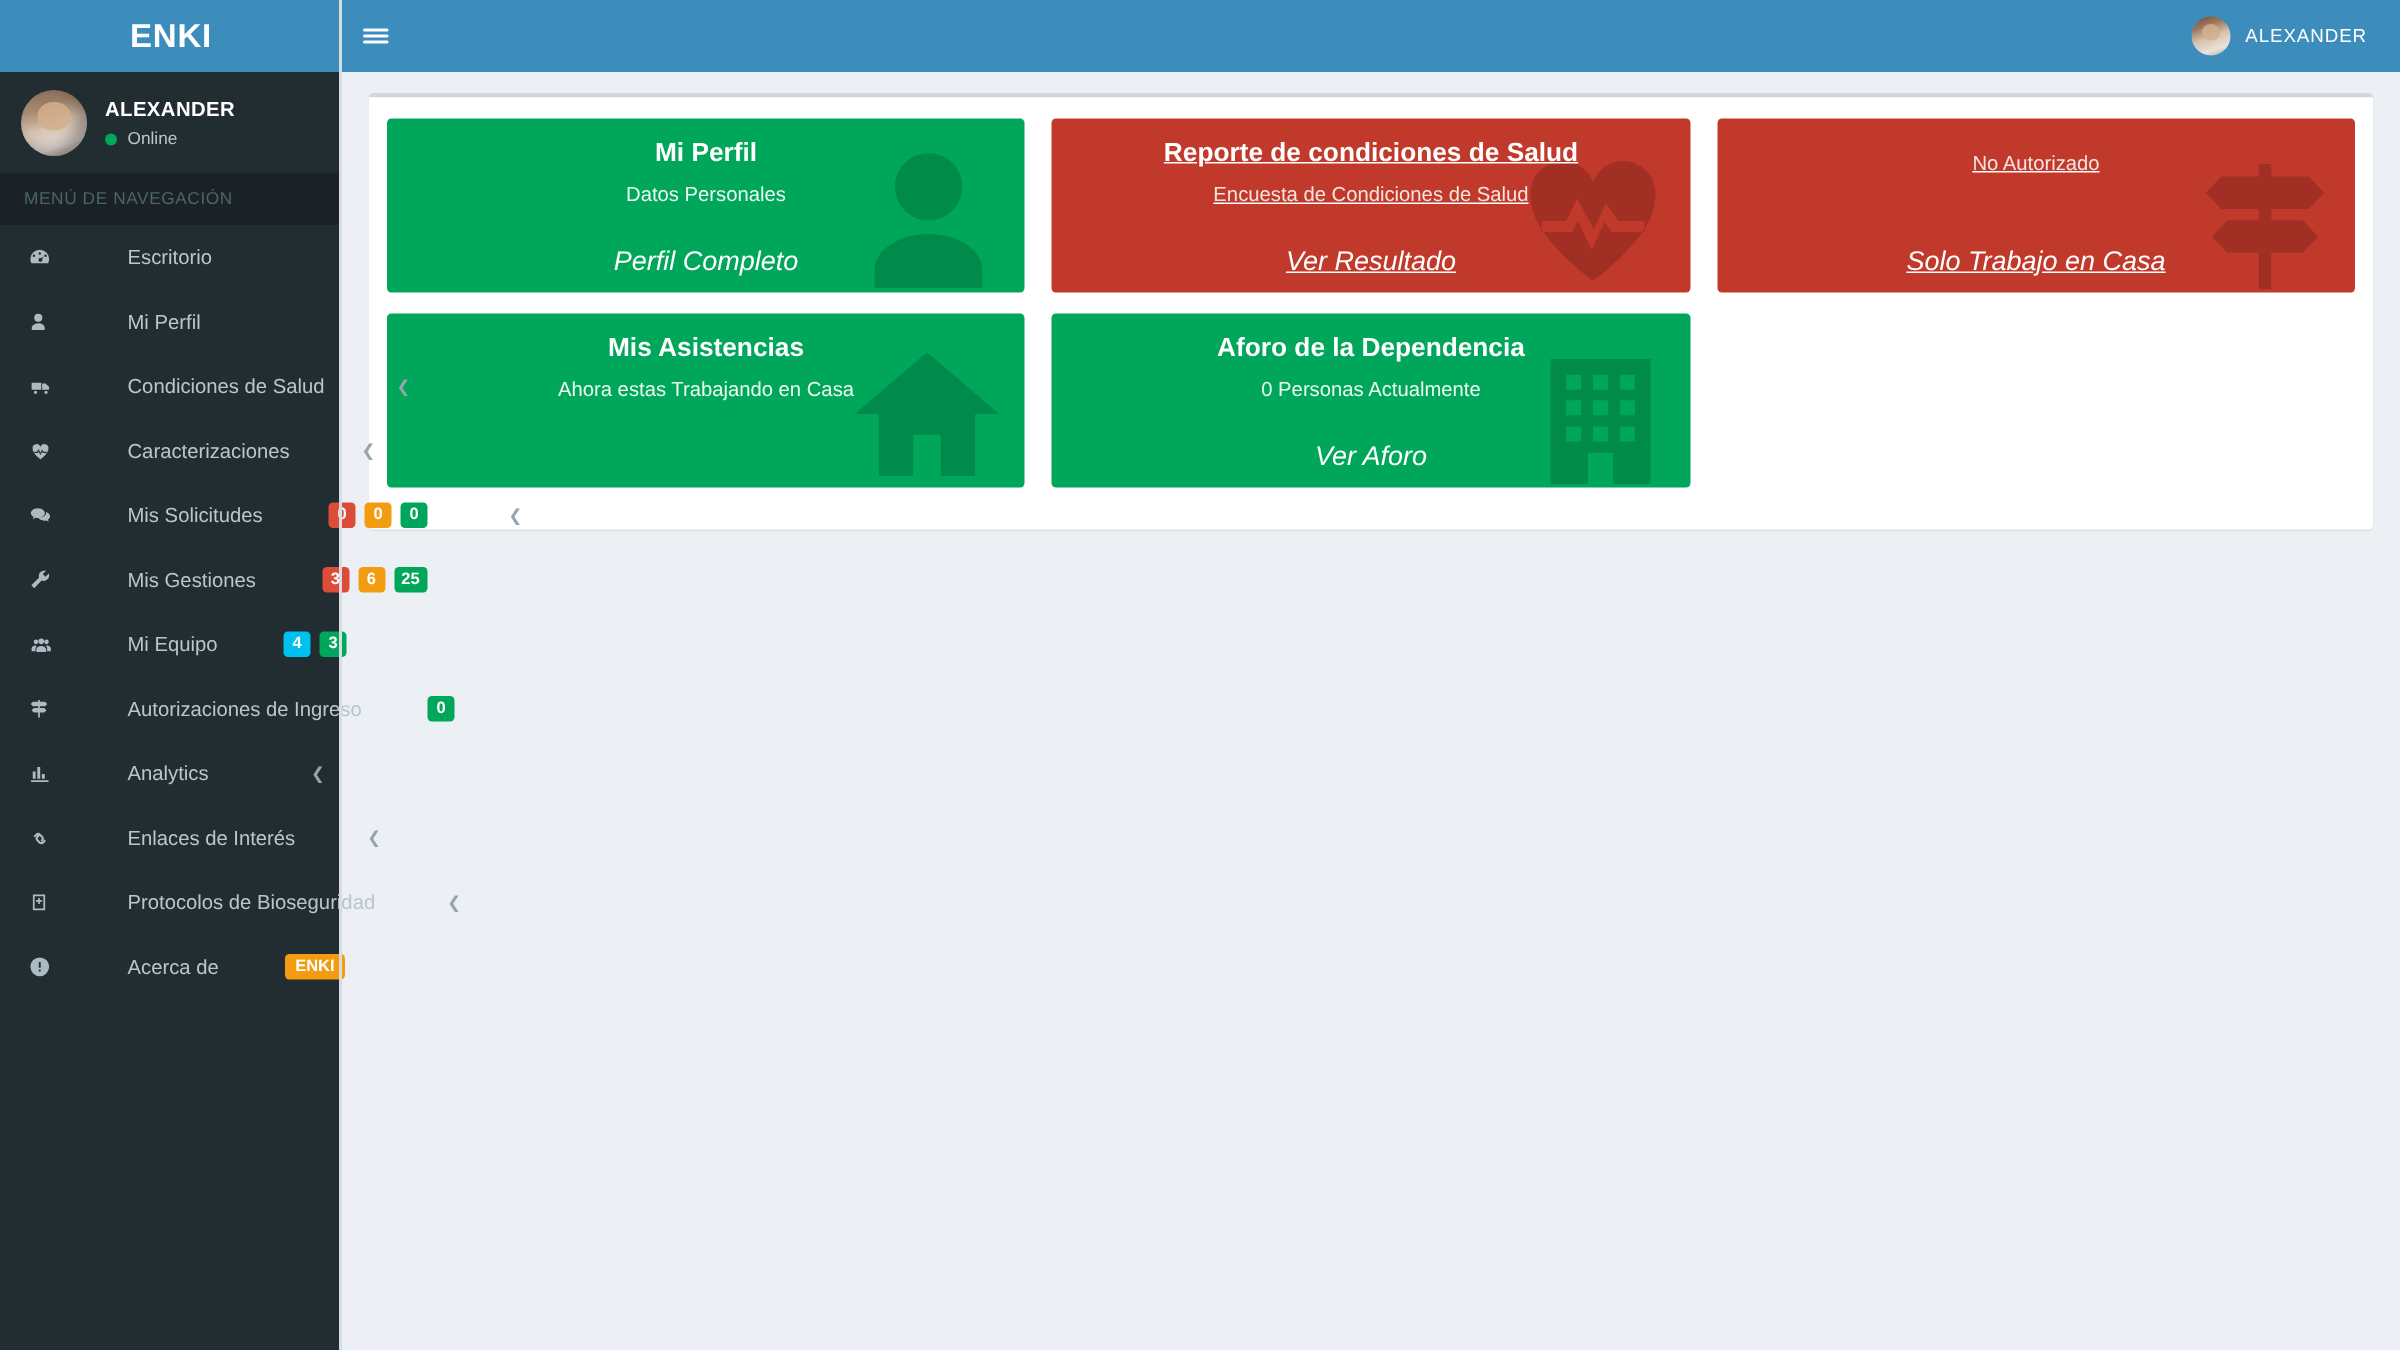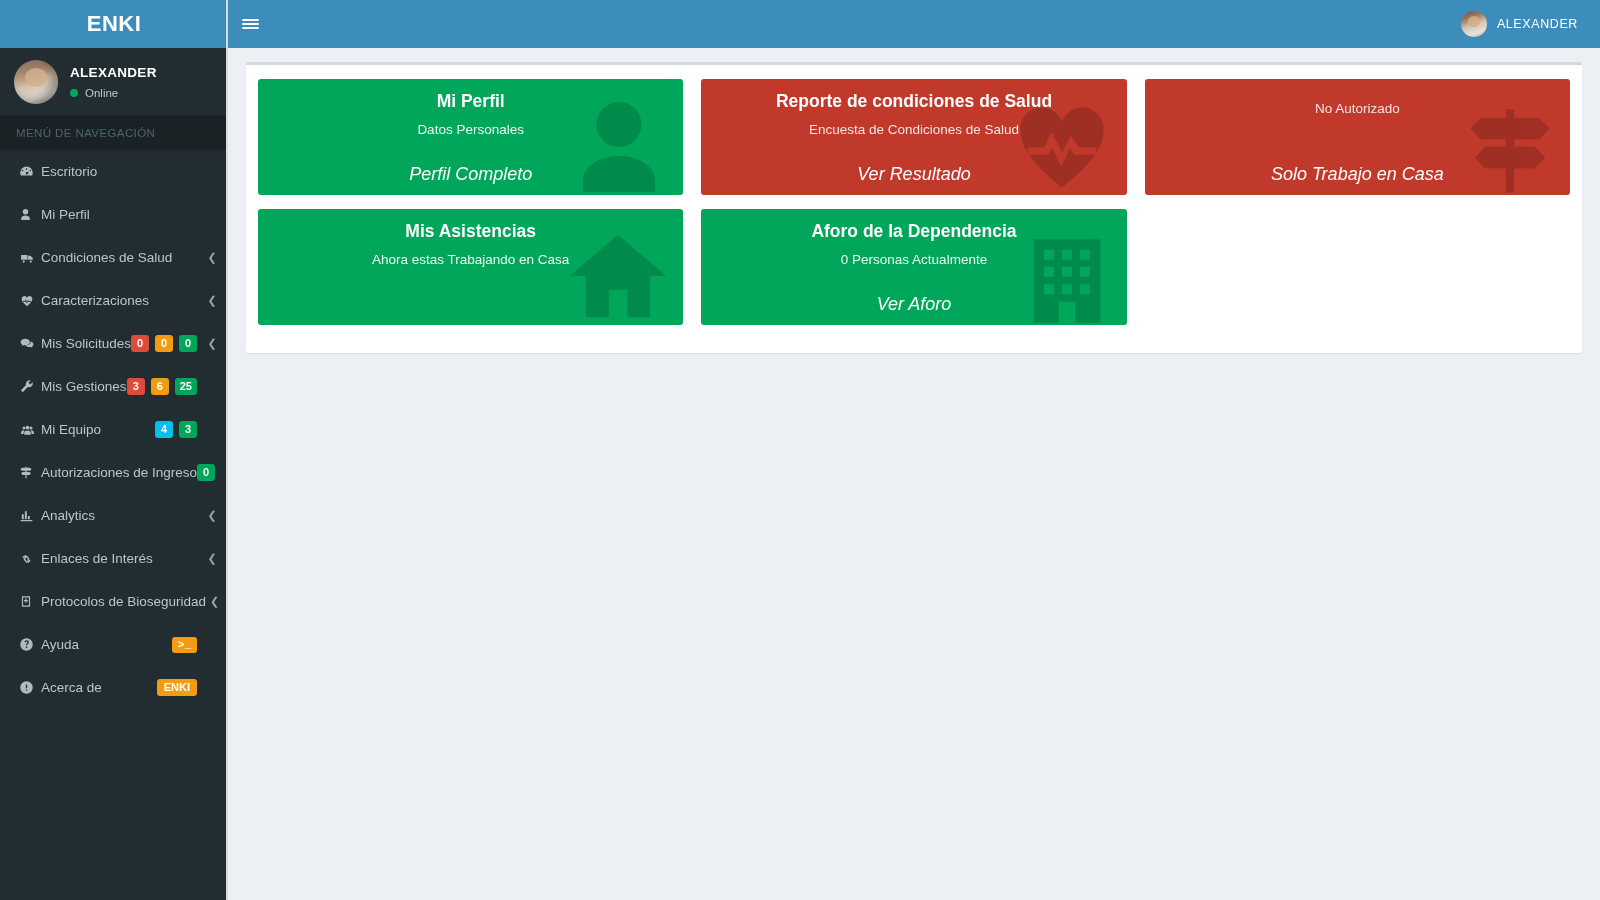--- a/index.html
+++ b/index.html
@@ -49,21 +49,21 @@
   .menu-header {
     color: #4b646f; background: #1a2226;
     padding: 11px 16px; font-size: 11.5px; letter-spacing: .4px;
   }
   .menu { list-style: none; }
   .menu-item {
     display: flex; align-items: center;
     height: 43px; padding: 0 11px 0 16px;
     color: #b8c7ce; font-size: 13.5px;
     border-left: 3px solid transparent;
-    cursor: pointer; position: relative;
+    cursor: pointer; position: relative; gap: 44px;
   }
   .menu-ico { width: 22px; flex:0 0 22px; display:flex; align-items:center; justify-content:flex-start; opacity:.92; }
   .menu-ico svg { display:block; }
   .menu-label { flex: 1 1 auto; white-space: nowrap; }
   .badges { display: flex; align-items: center; gap: 6px; margin-right: 6px; }
   .badge {
     min-width: 18px; height: 17px; padding: 0 5px;
     border-radius: 3px; color: #fff; font-size: 11px; font-weight: 700;
     display: flex; align-items: center; justify-content: center; line-height: 1;
   }
@@ -123,21 +123,21 @@
   .card {
     position: relative; overflow: hidden;
     border-radius: 3px;
     height: 116px;
     padding: 12px 14px 10px;
     color: #fff;
     cursor: pointer;
     display: flex; flex-direction: column; align-items: center;
   }
   .card.green { background: #00a65a; }
-  .card.red   { background: #c0392b; }
+  .card.red   { background: #c0392b; text-decoration: underline; }
   .card-title { font-size: 17.5px; font-weight: 700; text-align:center; z-index: 2; }
   .card-sub { font-size: 13.5px; margin-top: 10px; text-align:center; z-index: 2; color:#eafaf0; }
   .card.red .card-sub { color:#f7e3e0; }
   .card-foot { font-size: 18px; font-style: italic; margin-top: auto; text-align:center; z-index: 2; }
   .card-bg {
     position: absolute; right: 10px; bottom: -6px;
     opacity: .16; z-index: 1; pointer-events: none;
   }
   .card-bg svg { display:block; }
 
@@ -292,32 +292,20 @@
             <svg width="14" height="15" viewBox="0 0 24 24" fill="currentColor">
               <path d="M5 3h14v18H5V3zm2 2v14h10V5H7zm4 2h2v2.5h2.5v2H13V14h-2v-2.5H8.5v-2H11V7z"></path>
             </svg>
           </span>
           <span class="menu-label">Protocolos de Bioseguridad</span>
           <span class="chev">❮</span>
         </li>
         <li class="menu-item">
           <span class="menu-ico">
             <svg width="15" height="15" viewBox="0 0 24 24" fill="currentColor">
-              <path d="M12 2a10 10 0 100 20 10 10 0 000-20zm.1 15.5a1.3 1.3 0 110-2.6 1.3 1.3 0 010 2.6zm2-6.4c-.8.7-1.1 1-1.1 1.8v.4h-1.9v-.6c0-1.3.5-2 1.5-2.8.8-.7 1-1 1-1.6 0-.7-.5-1.2-1.4-1.2-.8 0-1.4.4-1.7 1.3l-1.8-.7c.5-1.6 1.8-2.4 3.6-2.4 2 0 3.4 1.1 3.4 2.9 0 1.1-.4 1.8-1.6 2.9z"></path>
-            </svg>
-          </span>
-          <span class="menu-label">Ayuda</span>
-          <span class="badges">
-            <span class="term-badge">&gt;_</span>
-          </span>
-          <span class="chev"></span>
-        </li>
-        <li class="menu-item">
-          <span class="menu-ico">
-            <svg width="15" height="15" viewBox="0 0 24 24" fill="currentColor">
               <path d="M12 2a10 10 0 100 20 10 10 0 000-20zm1 15h-2v-2h2v2zm0-4h-2V7h2v6z"></path>
             </svg>
           </span>
           <span class="menu-label">Acerca de</span>
           <span class="badges">
             <span class="badge b-orange b-wide">ENKI</span>
           </span>
           <span class="chev"></span>
         </li>
       </ul>

